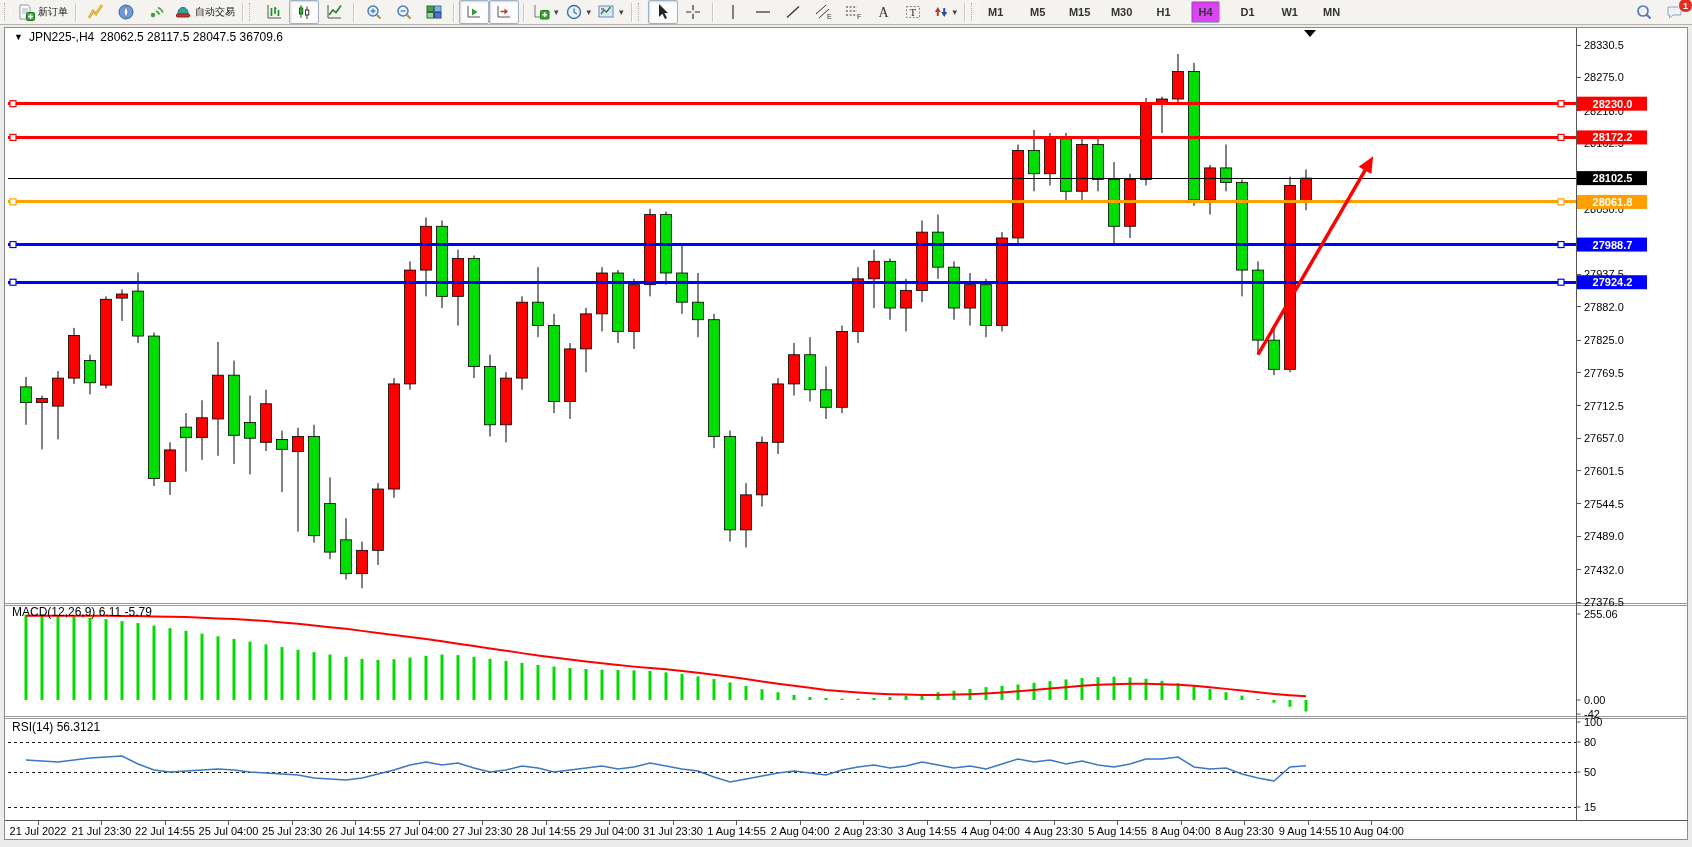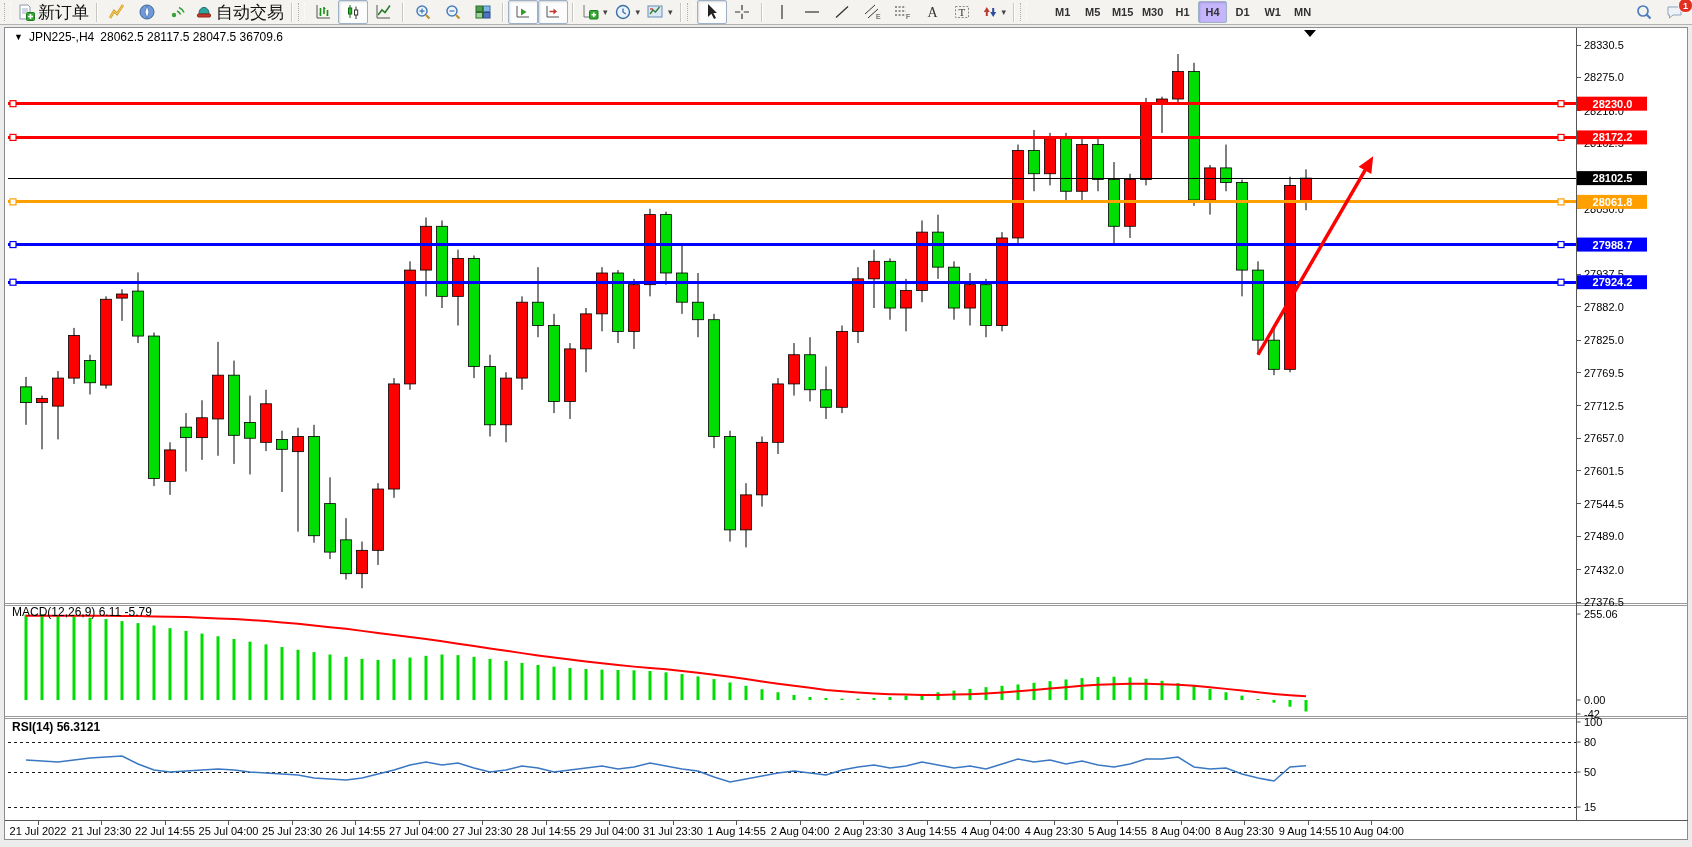--- a/index.html
+++ b/index.html
@@ -5,40 +5,40 @@
   html,body{margin:0;padding:0;width:1692px;height:847px;overflow:hidden;background:#ececec;
     font-family:"Liberation Sans",sans-serif;-webkit-font-smoothing:antialiased;}
   
   .toolbar{position:absolute;left:0;top:0;width:1692px;height:25px;background:#f4f3f0;
     border-bottom:1px solid #b5b3ae;display:flex;align-items:center;padding:0 3px;box-sizing:border-box;}
   .grip{width:5px;height:18px;border-left:1px dotted #b0aeab;border-right:1px dotted #fff;margin:0 3px 0 1px;}
   .vsep{width:1px;height:19px;background:#c9c7c2;border-right:1px solid #fff;margin:0 4px;}
   .tbtn{height:22px;min-width:24px;display:flex;align-items:center;justify-content:center;gap:3px;
     border:1px solid transparent;border-radius:2px;padding:0 2px;cursor:default;}
   .tbtn.pressed{background:#fdfdfd;border:1px solid #9fb1c7;box-shadow:inset 1px 1px 2px rgba(0,0,0,.15);}
-  .tbtn .lbl{font-size:17px;color:#111;white-space:nowrap;}
+  .tbtn .lbl{font-size:10px;color:#111;white-space:nowrap;}
   .tbtn svg{display:block;}
   .caret{font-size:9px;color:#444;line-height:1;margin-left:1px;}
   .tfbtn{height:20px;min-width:27px;display:flex;align-items:center;justify-content:center;
     font-size:11px;font-weight:bold;color:#333;border:1px solid transparent;border-radius:2px;}
-  .tfbtn.pressed{background:#c4b5fd;border:1px solid #9fb1c7;box-shadow:inset 1px 1px 2px rgba(0,0,0,.15);}
+  .tfbtn.pressed{background:#d946ef;border:1px solid #9fb1c7;box-shadow:inset 1px 1px 2px rgba(0,0,0,.15);}
   .tb-right{margin-left:auto;display:flex;align-items:center;}
   .chatwrap{position:relative;}
   .badge{position:absolute;top:-3px;right:-5px;background:#e03021;color:#fff;font-size:9px;font-weight:bold;
     border-radius:7px;min-width:13px;height:13px;display:flex;align-items:center;justify-content:center;
     border:1px solid #fff;}
   
   .window{position:absolute;left:4px;top:27px;width:1684px;height:813px;background:#fff;
     border:1px solid #8c8c8c;box-sizing:border-box;}
   #cv{position:absolute;left:0;top:0;}
   .chart-title{position:absolute;left:14px;top:30px;font-size:12px;color:#000;display:flex;gap:6px;align-items:center;}
   .chart-title .tri{font-size:9px;color:#000;}
   .ind-label{position:absolute;font-size:12px;color:#000;}
   #macd-label{left:12px;top:605px;}
-  #rsi-label{left:12px;top:720px;font-weight:bold;}
+  #rsi-label{left:12px;top:720px;}
 </style>
 </head>
 <body>
 
 <div class="toolbar">
   <div class="grip"></div>
 
   <div class="tbtn">
     <span>
         <svg width="18" height="18">
@@ -272,21 +272,21 @@
         <svg width="18" height="18">
       <path d="M5 9l3-5 3 5H9v4H7V9z" fill="#c03a2e" transform="translate(-1.2,0)"></path>
       <path d="M9 9l3 5 3-5h-2V5h-2v4z" fill="#2f4d9e" transform="translate(1.2,0)"></path>
     </svg>
       </span>
     <span class="caret">▾</span>
   </div>
   <div class="vsep"></div>
   <div class="grip"></div>
 
-  <div id="tf-row" style="display:flex;align-items:center;gap:1px;margin-left:18px;">
+  <div id="tf-row" style="display:flex;align-items:center;gap:13px;">
       <div class="tfbtn">M1</div>
       <div class="tfbtn">M5</div>
       <div class="tfbtn">M15</div>
       <div class="tfbtn">M30</div>
       <div class="tfbtn">H1</div>
       <div class="tfbtn pressed">H4</div>
       <div class="tfbtn">D1</div>
       <div class="tfbtn">W1</div>
       <div class="tfbtn">MN</div>
     </div>

